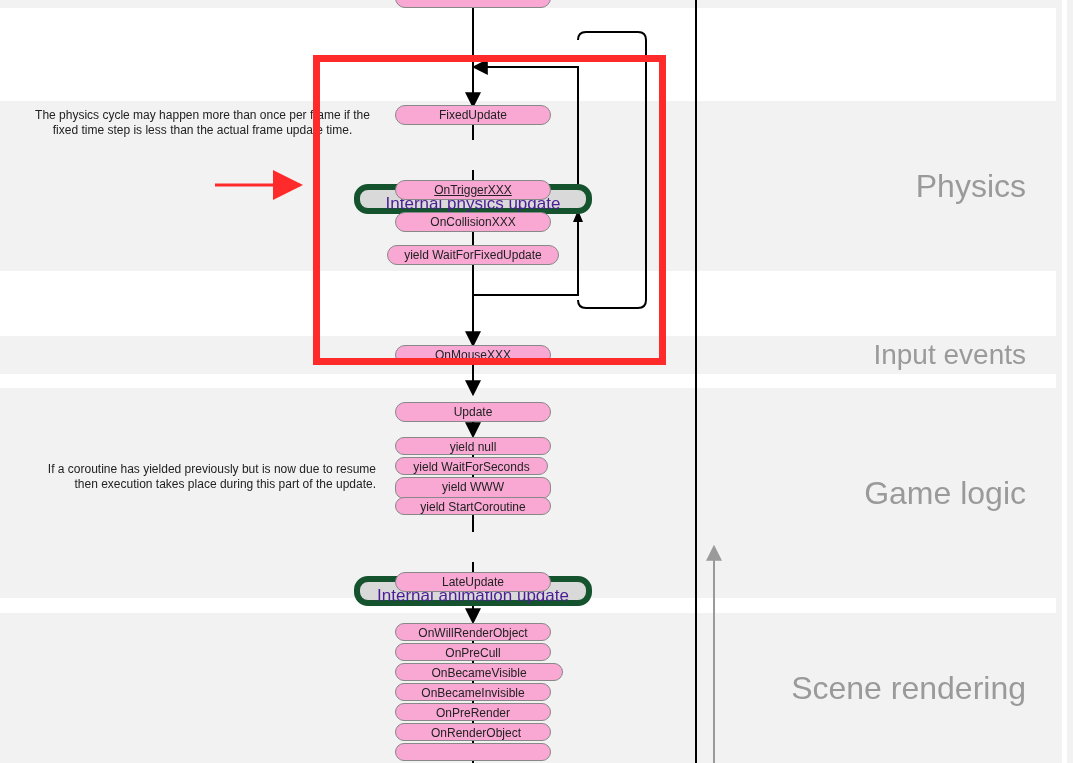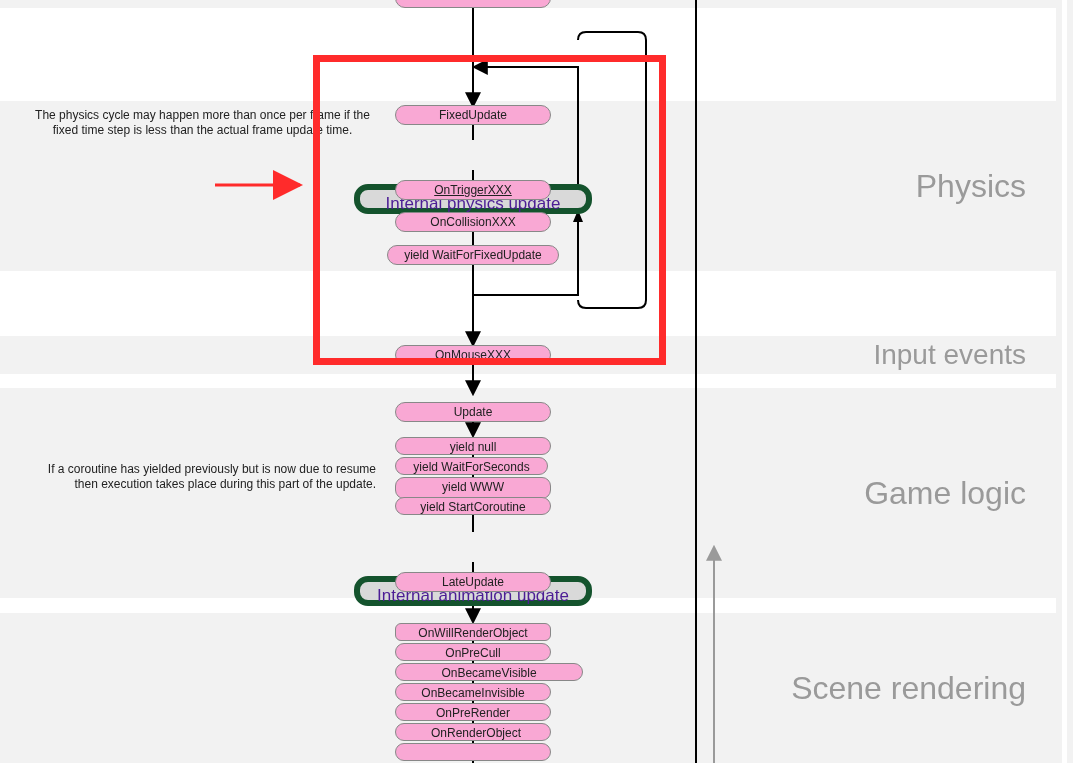--- a/index.html
+++ b/index.html
@@ -153,23 +153,23 @@
 <div class="pill" style="left:395px; top:345px; width:156px; height:20px;">OnMouseXXX</div>
 
 <div class="pill" style="left:395px; top:389px; width:156px; height:20px;margin-top:13px;">Update</div>
 <div class="pill small" style="left:395px; top:437px; width:156px; height:18px;">yield null</div>
 <div class="pill small" style="left:395px; top:457px; width:153px; height:18px;">yield WaitForSeconds</div>
 <div class="pill small" style="left:395px; top:477px; width:156px; height:22px;">yield WWW</div>
 <div class="pill small" style="left:395px; top:497px; width:156px; height:18px;">yield StartCoroutine</div>
 <div class="internal-box" style="left:354px; top:532px; width:238px; height:30px;">Internal animation update</div>
 <div class="pill" style="left:395px; top:572px; width:156px; height:20px;">LateUpdate</div>
 
-<div class="pill small" style="left:395px; top:623px; width:156px; height:18px;border-radius:6px;">OnWillRenderObject</div>
+<div class="pill small" style="left:395px; top:623px; width:156px; height:18px;">OnWillRenderObject</div>
 <div class="pill small" style="left:395px; top:643px; width:156px; height:18px;">OnPreCull</div>
-<div class="pill small" style="left:395px; top:663px; width:188px; height:18px;">OnBecameVisible</div>
+<div class="pill small" style="left:395px; top:663px; width:168px; height:18px;">OnBecameVisible</div>
 <div class="pill small" style="left:395px; top:683px; width:156px; height:18px;">OnBecameInvisible</div>
 <div class="pill small" style="left:395px; top:703px; width:156px; height:18px;">OnPreRender</div>
 <div class="pill small" style="left:395px; top:723px; width:156px; height:18px;padding-left:6px;">OnRenderObject</div>
 <div class="pill small" style="left:395px; top:743px; width:156px; height:18px;"></div>
 
 <div class="caption" style="left:30px; top:108px; width:345px;">The physics cycle may happen more than once per frame if the fixed time step is less than the actual frame update time.</div>
 <div class="caption right" style="left:36px; top:462px; width:340px;">If a coroutine has yielded previously but is now due to resume then execution takes place during this part of the update.</div>
 
 <div class="highlight-box" style="left:313px; top:55px; width:353px; height:310px;"></div>
 

